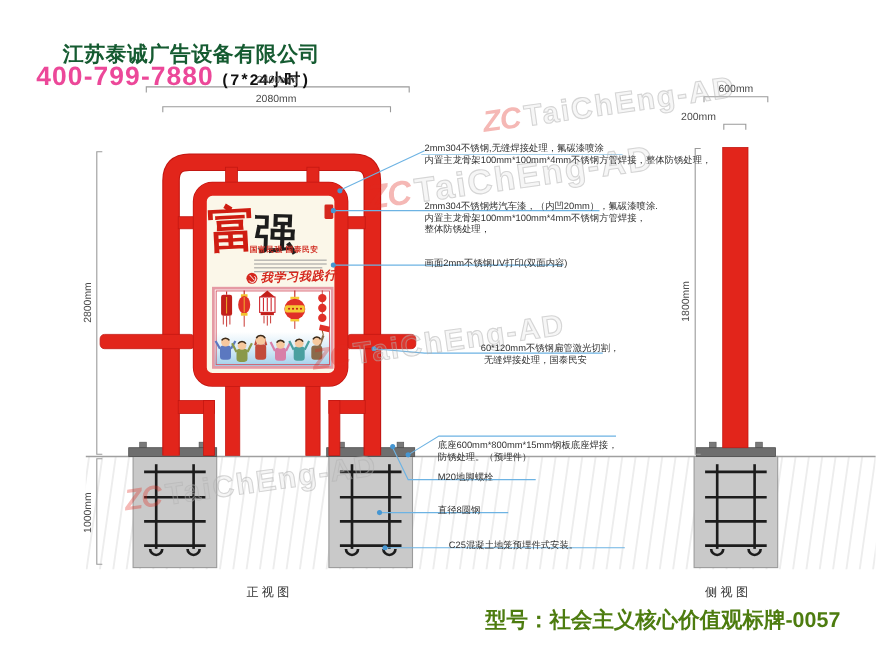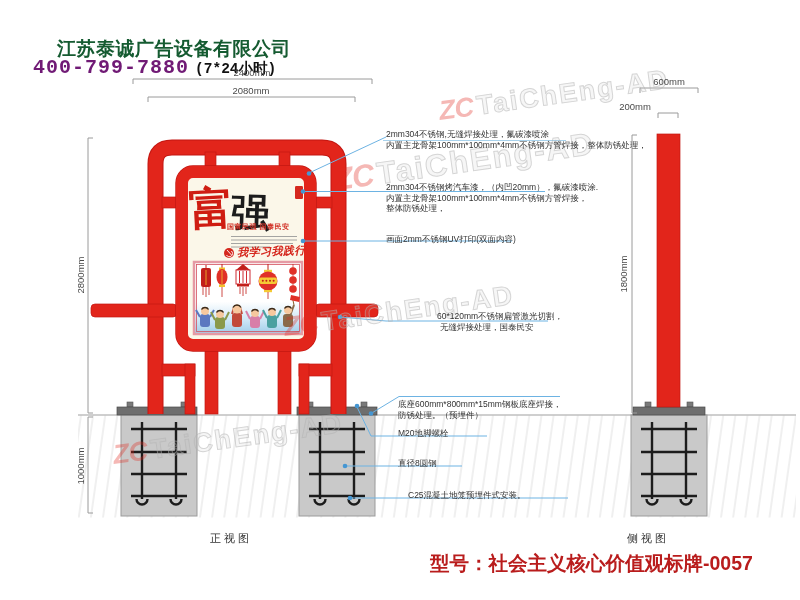--- a/index.html
+++ b/index.html
@@ -2,28 +2,28 @@
 <html><head>
 <meta charset="utf-8">
 <style>
   html,body{margin:0;padding:0;}
   body{font-family:"Liberation Sans","DejaVu Sans",sans-serif;background:#ffffff;}
   #stage{position:relative;width:800px;height:600px;background:#ffffff;overflow:hidden;}
   #stage svg{position:absolute;left:0;top:0;}
   .abs{position:absolute;white-space:nowrap;}
   .company{left:57px;top:36px;font-size:19px;font-weight:bold;color:#155b31;letter-spacing:.5px;}
   .phonerow{left:33px;top:56px;}
-  .phone{font-size:20px;font-weight:bold;color:#701a75;letter-spacing:1px;font-family:Liberation Mono, monospace;}
+  .phone{font-size:24px;font-weight:bold;color:#ec4899;letter-spacing:1px;}
   .hours{font-size:14.5px;font-weight:bold;color:#111;margin-left:6px;font-family:Liberation Mono, monospace;}
   .dim{font-size:9.5px;color:#4a4a4a;text-align:center;}
   .dimv{width:48px;height:10px;line-height:10px;transform:rotate(-90deg);transform-origin:center;}
   .ann{font-size:8.5px;line-height:10.5px;color:#333;}
   .ann .l2{padding-left:3px;}
-  .viewlab{font-size:11px;color:#333;letter-spacing:3px;text-align:left;width:70px;}
-  .model{left:430px;top:550px;width:345px;text-align:left;font-size:19.5px;font-weight:bold;color:#b91c1c;}
+  .viewlab{font-size:11px;color:#333;letter-spacing:3px;text-align:center;width:70px;}
+  .model{left:430px;top:550px;width:345px;text-align:center;font-size:19.5px;font-weight:bold;color:#4d7c0f;}
   .wm{position:absolute;transform:rotate(-8deg);opacity:.55;pointer-events:none;}
   .wm .zc{font-style:italic;font-weight:900;color:#e0281e;opacity:.6;letter-spacing:-1px;margin-right:4px;}
   .wm .txt{color:rgba(190,190,190,.25);-webkit-text-stroke:1px #b3b3b3;letter-spacing:2px;font-weight:bold;}
   .fu{left:189px;top:179px;font-size:45px;font-weight:bold;color:#cf1d12;font-family:"DejaVu Serif",serif;transform:rotate(-3deg);}
   .qiang{left:231px;top:186px;font-size:39px;font-weight:bold;color:#1c1c1c;font-family:"DejaVu Serif",serif;transform:rotate(2deg);}
   .psub{left:227px;top:222px;font-size:7px;font-weight:bold;color:#d23227;letter-spacing:.5px;}
   .pslogan{left:237px;top:244px;font-size:11px;font-weight:bold;font-style:italic;color:#d5281e;transform:rotate(-2deg);letter-spacing:.5px;}
 </style>
 </head>
 <body>

